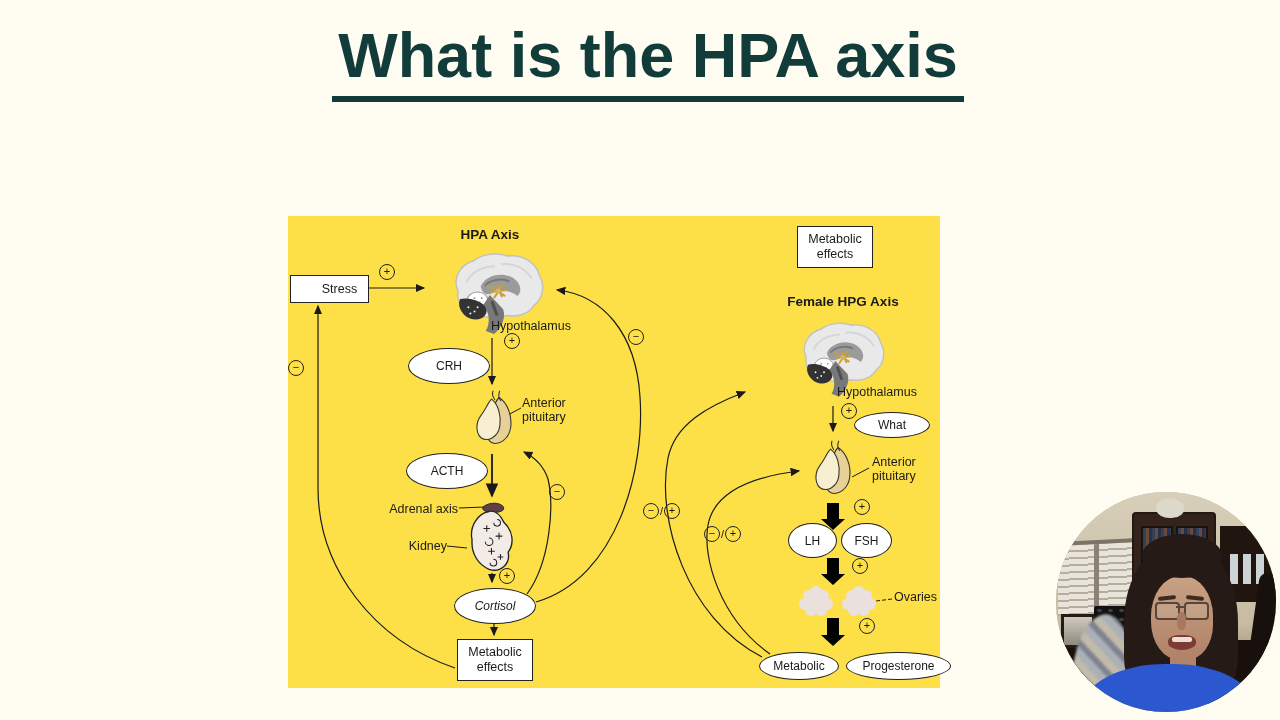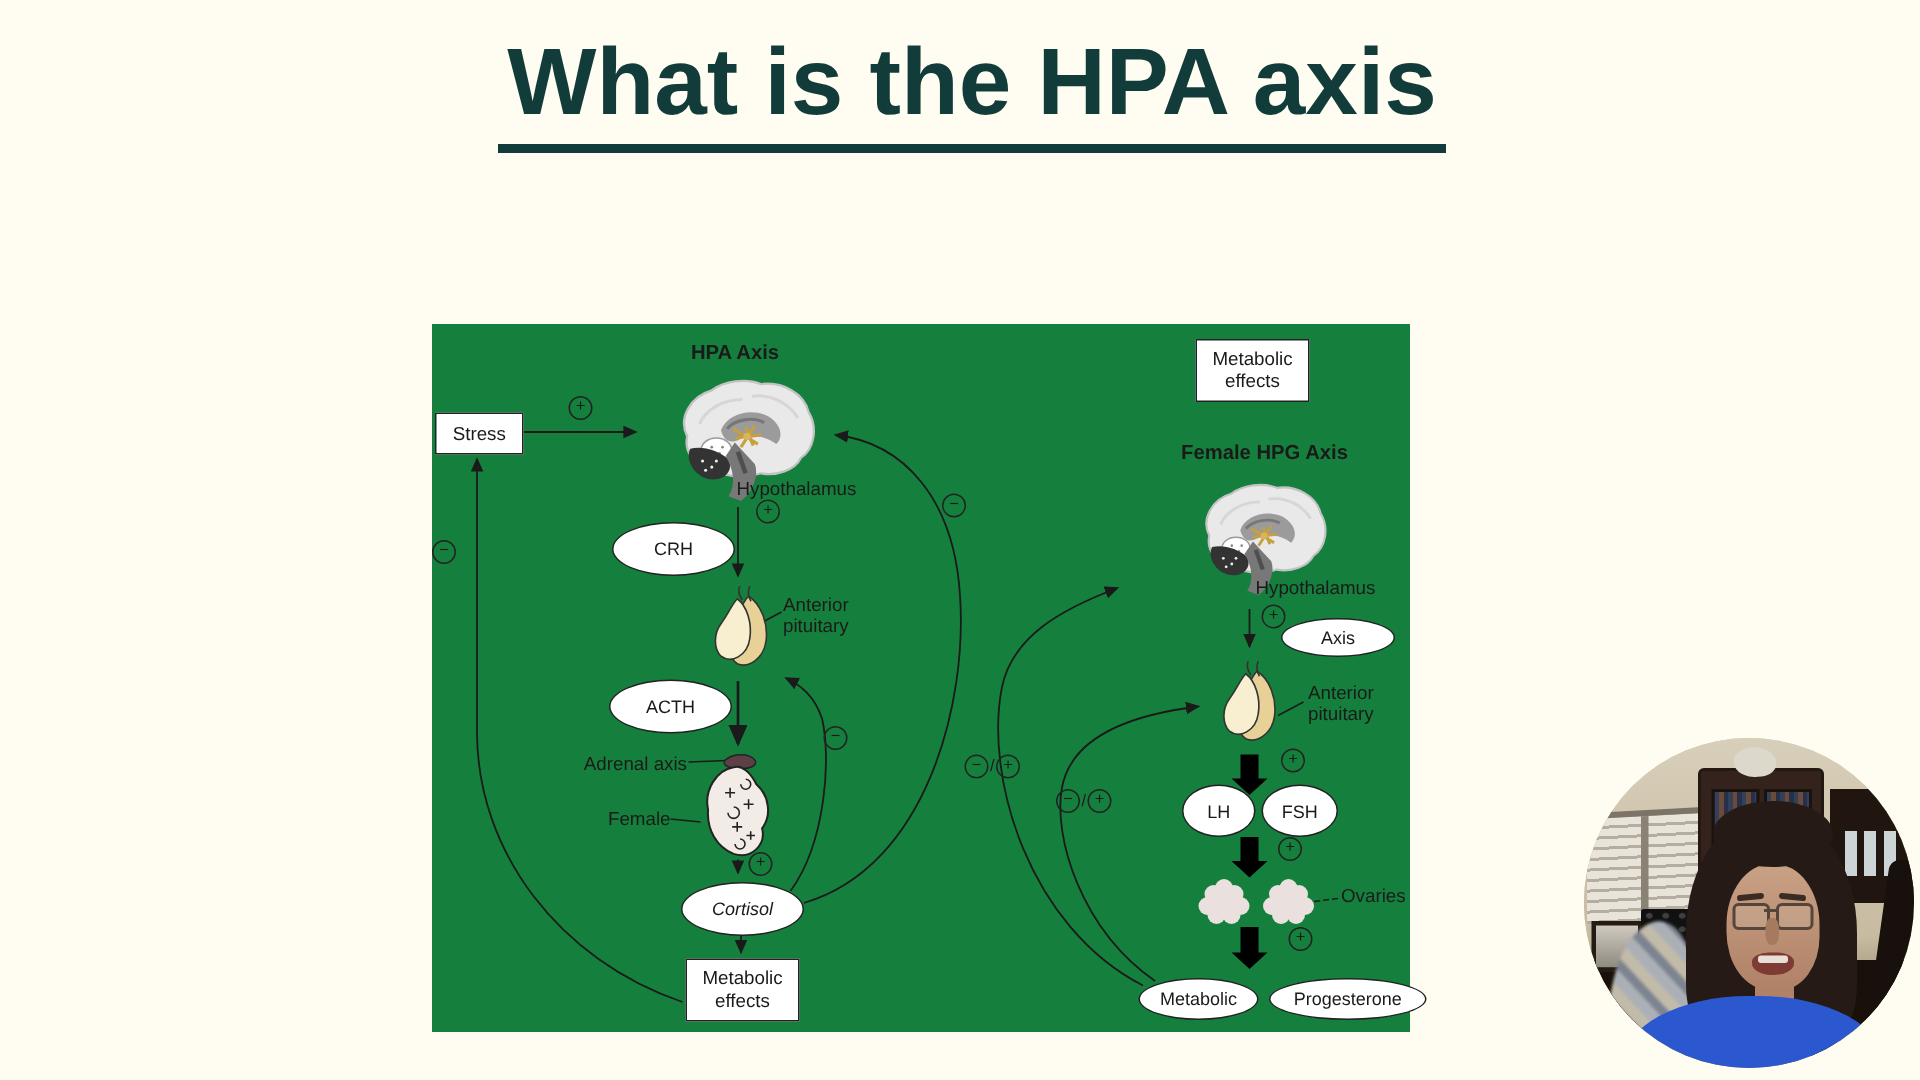--- a/index.html
+++ b/index.html
@@ -6,21 +6,21 @@
     background:#fffdf1;font-family:"Liberation Sans",sans-serif;}
   .stage{position:absolute;left:0;top:0;width:1280px;height:720px;}
 
   
   .title-wrap{position:absolute;left:0;top:22px;width:1280px;text-align:center;color:#123c3a;}
   .title-line{display:block;margin-bottom:14px;margin-left:16px;}
   .title-line span{display:inline-block;font-size:63px;font-weight:700;letter-spacing:0px;
     padding:0 6px 8px 6px;border-bottom:6px solid #123c3a;line-height:1.05;}
 
   
-  .diagram{position:absolute;left:288px;top:216px;width:652px;height:472px;background:#15803d;}
+  .diagram{position:absolute;left:288px;top:216px;width:652px;height:472px;background:#fde047;}
   .diagram svg.layer{position:absolute;left:0;top:0;z-index:1;}
   .dlabel{position:absolute;z-index:2;font-size:12.5px;color:#1a1a1a;line-height:1.15;}
   .dbold{font-weight:700;font-size:13.5px;}
   .dbox{position:absolute;z-index:2;background:#fff;border:1.4px solid #222;
     display:flex;flex-direction:column;align-items:center;justify-content:center;
     font-size:12.5px;color:#1a1a1a;line-height:1.2;text-align:center;}
   .dellipse{position:absolute;z-index:2;background:#fff;border:1.2px solid #222;border-radius:50%;
     display:flex;align-items:center;justify-content:center;font-size:12px;color:#1a1a1a;}
   .circ{display:inline-block;width:14px;height:14px;border:1px solid #222;border-radius:50%;
     font-size:11px;line-height:13px;text-align:center;color:#1a1a1a;background:transparent;}
@@ -196,38 +196,38 @@
             <circle cx="582" cy="388" r="6"></circle>
             <circle cx="566" cy="394" r="6"></circle>
           <circle cx="576" cy="394" r="6"></circle>
             <circle cx="571" cy="376" r="6"></circle>
         </g>
       </g>
     </svg>
 
     <div class="dlabel dbold" style="left:142px;top:11px;width:120px;text-align:center;">HPA Axis</div>
 
-    <div class="dbox" style="left:2px;top:59px;width:57px;height:26px;">Stress</div>
+    <div class="dbox" style="left:2px;top:59px;width:57px;height:26px;padding-left:20px;">Stress</div>
 
     <span class="circ sym" style="left:91px;top:48px;">+</span>
 
     <div class="dlabel" style="left:203px;top:103px;">Hypothalamus</div>
     <span class="circ sym" style="left:216px;top:117px;">+</span>
 
     <div class="dellipse" style="left:120px;top:132px;width:80px;height:34px;">CRH</div>
 
     <div class="dlabel" style="left:234px;top:180px;">
       <div>Anterior</div>
       <div>pituitary</div>
     </div>
 
     <div class="dellipse" style="left:118px;top:237px;width:80px;height:34px;">ACTH</div>
 
     <div class="dlabel" style="left:60px;top:286px;width:110px;text-align:right;">Adrenal axis</div>
-    <div class="dlabel" style="left:104px;top:323px;width:55px;text-align:right;">Female</div>
+    <div class="dlabel" style="left:104px;top:323px;width:55px;text-align:right;">Kidney</div>
 
     <span class="circ sym" style="left:211px;top:352px;">+</span>
 
     <div class="dellipse" style="left:166px;top:372px;width:80px;height:34px;font-style:italic;">Cortisol</div>
 
     <div class="dbox" style="left:169px;top:423px;width:74px;height:40px;">
       <div>Metabolic</div>
       <div>effects</div>
     </div>
 
@@ -238,21 +238,21 @@
     <div class="dbox" style="left:509px;top:10px;width:74px;height:40px;">
       <div>Metabolic</div>
       <div>effects</div>
     </div>
 
     <div class="dlabel dbold" style="left:490px;top:78px;width:130px;text-align:center;">Female HPG Axis</div>
 
     <div class="dlabel" style="left:549px;top:169px;">Hypothalamus</div>
     <span class="circ sym" style="left:553px;top:187px;">+</span>
 
-    <div class="dellipse" style="left:566px;top:196px;width:74px;height:24px;">Axis</div>
+    <div class="dellipse" style="left:566px;top:196px;width:74px;height:24px;">What</div>
 
     <div class="dlabel" style="left:584px;top:239px;">
       <div>Anterior</div>
       <div>pituitary</div>
     </div>
 
     <span class="circ sym" style="left:566px;top:283px;">+</span>
 
     <div class="dellipse" style="left:500px;top:307px;width:47px;height:33px;">LH</div>
     <div class="dellipse" style="left:553px;top:307px;width:49px;height:33px;">FSH</div>

